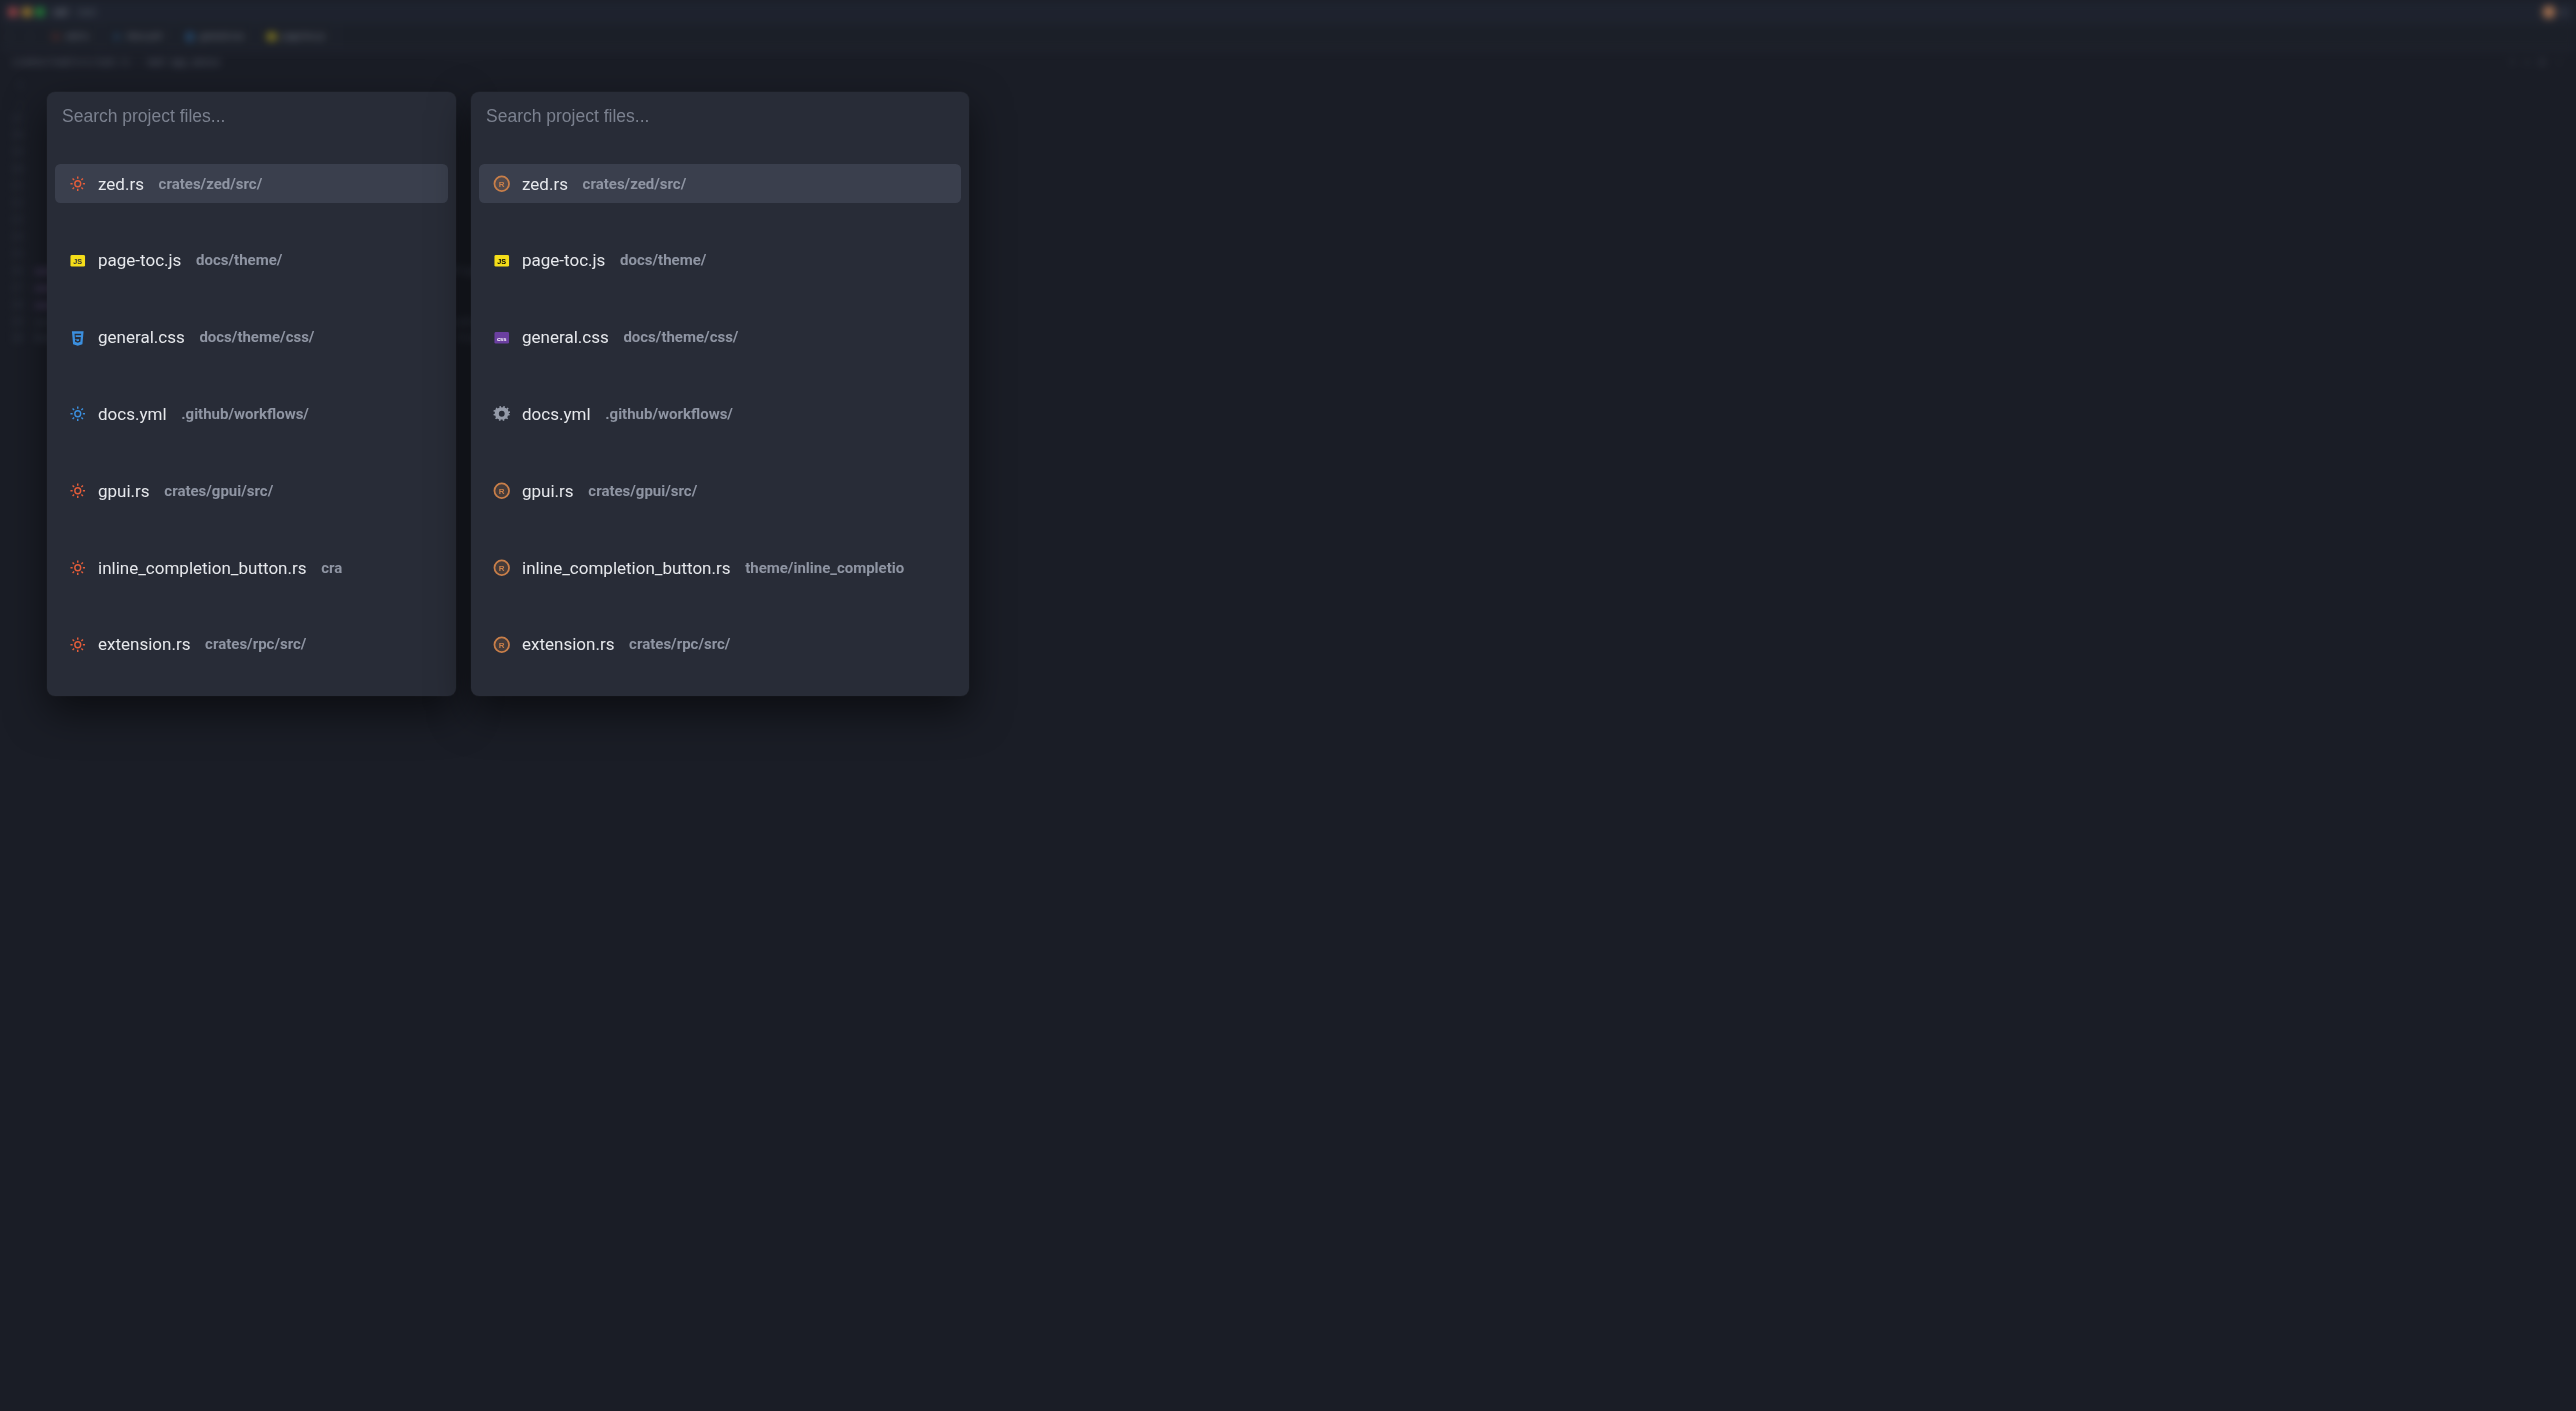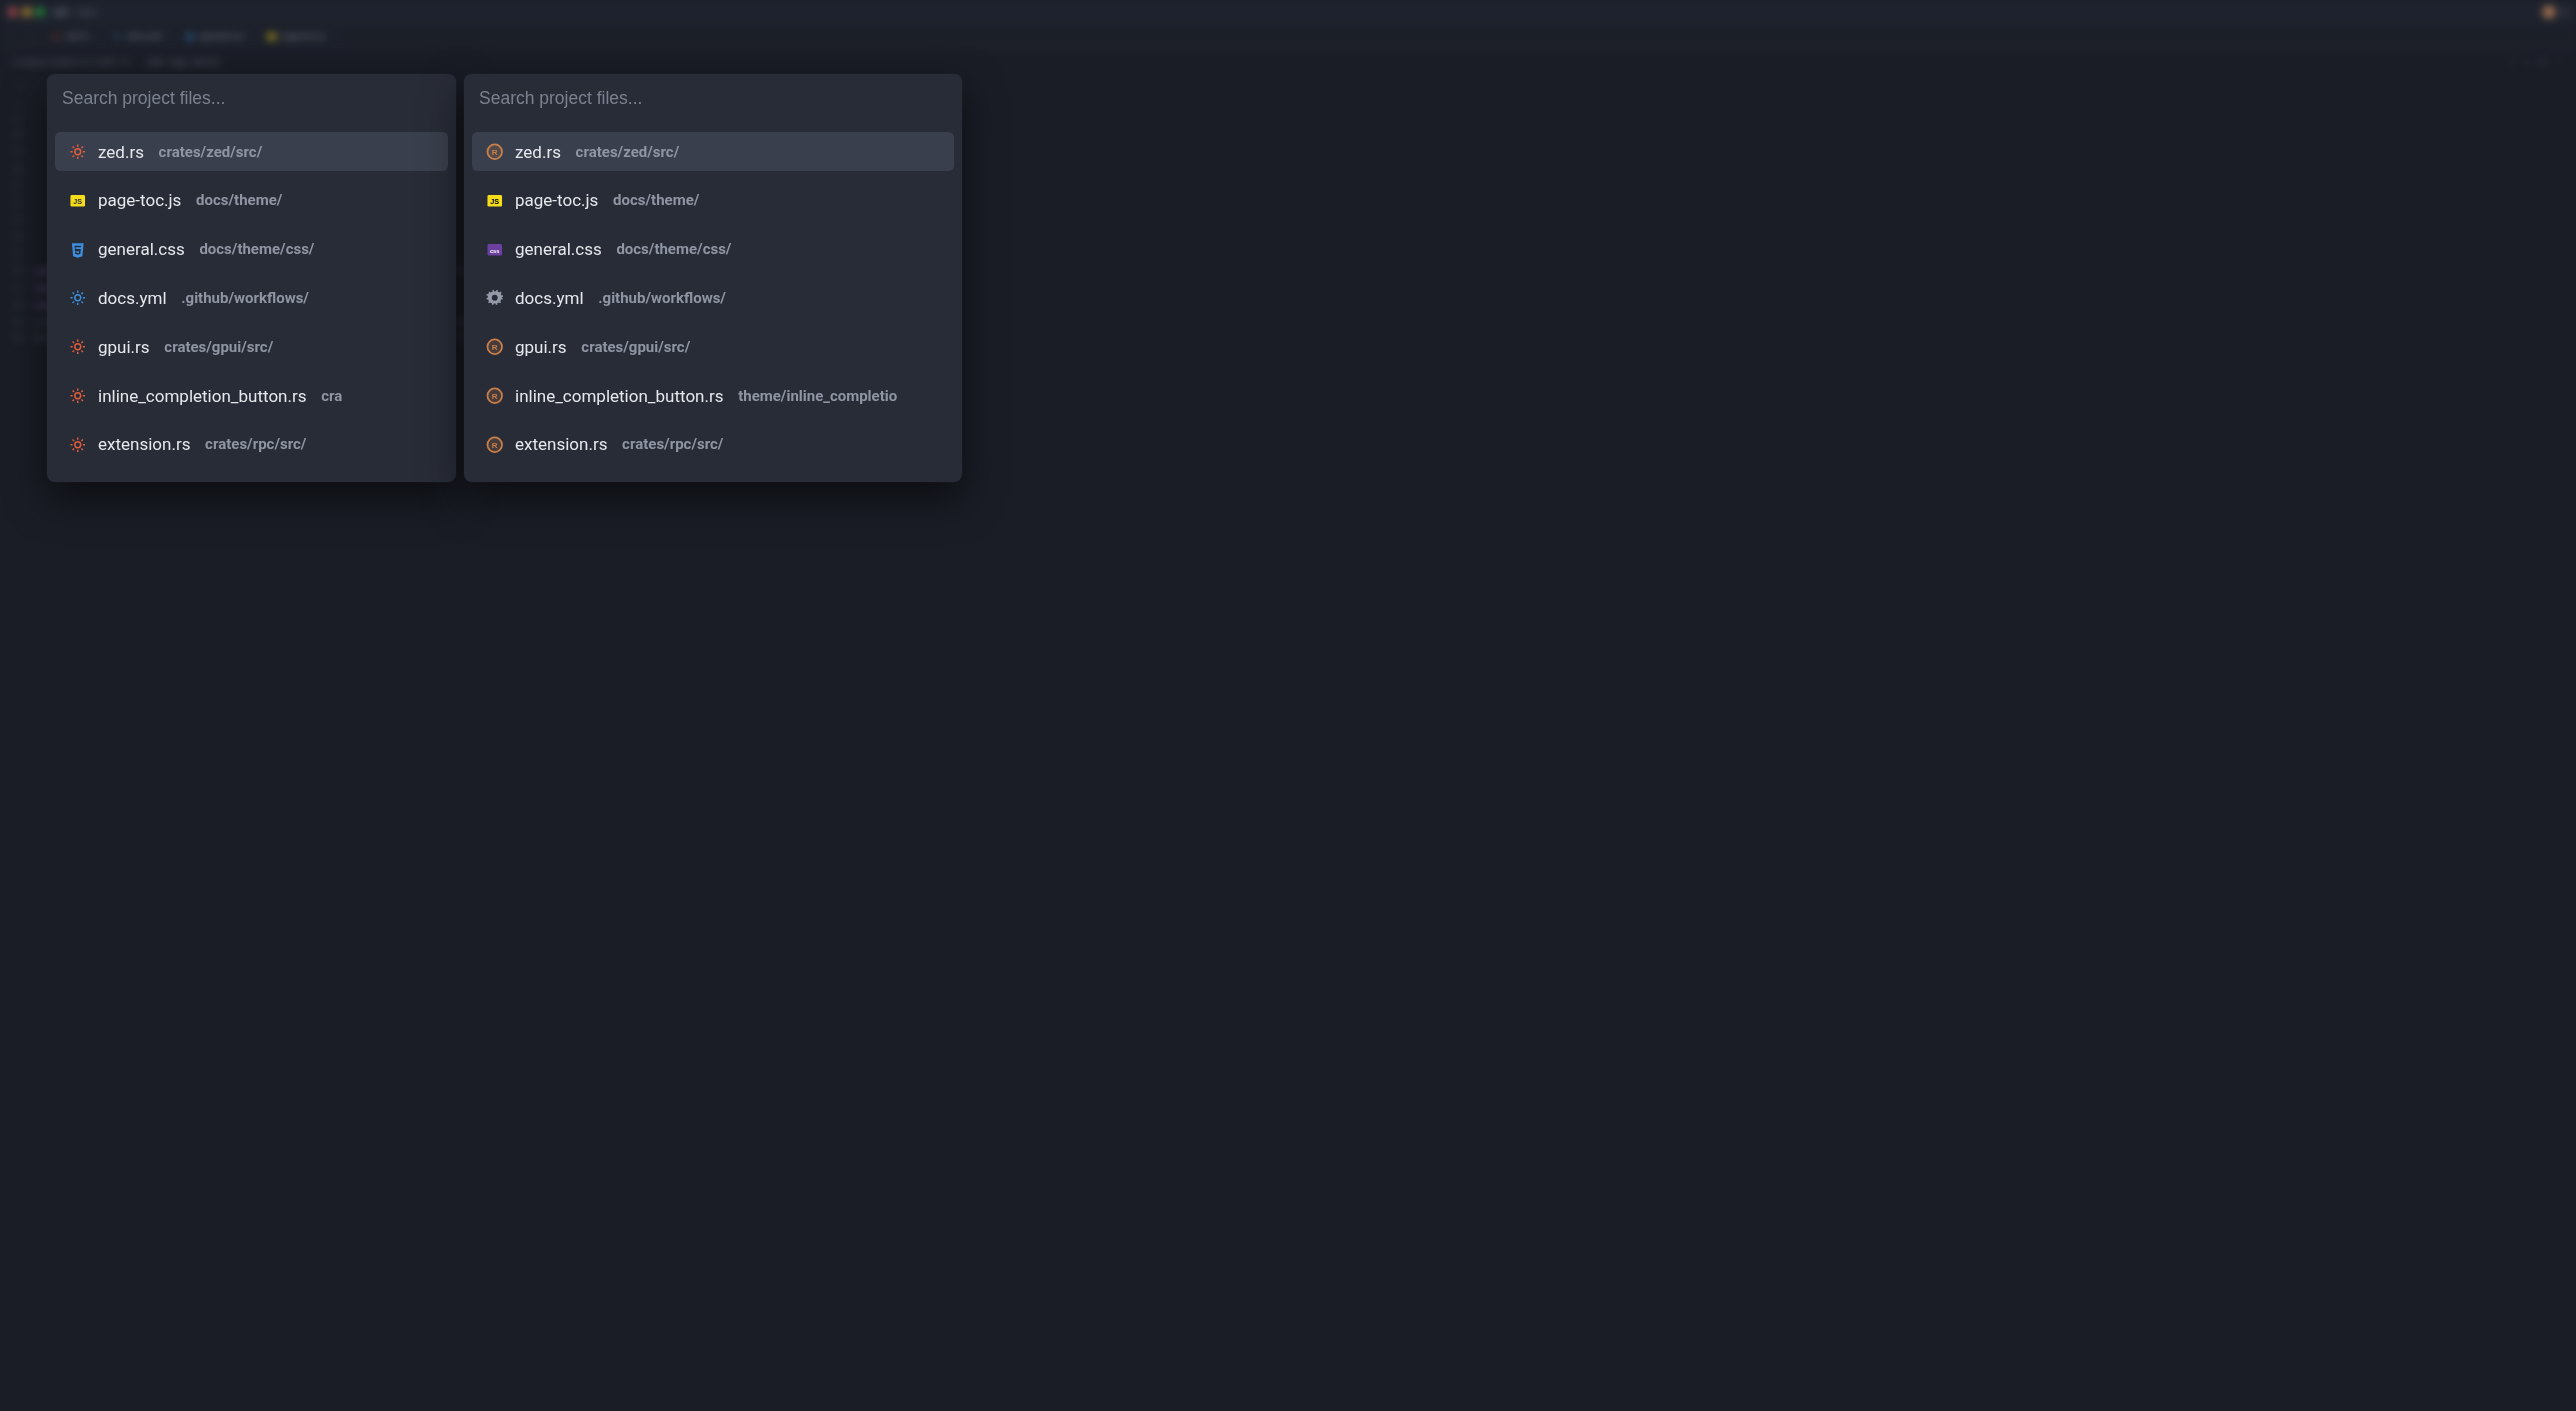--- a/index.html
+++ b/index.html
@@ -76,25 +76,25 @@
     color: #5a6278;
   }
   .code-line { display:flex; }
   .ln { width: 35px; text-align: right; padding-right: 12px; color:#3f4554; }
   .kw { color:#a77fd6; }
   .pn { color:#6b7186; }
 
   
   .palettes {
     position: absolute;
-    top: 74px;
+    top: 92px;
     left: 47px;
     right: 34px;
     display: flex;
-    gap: 8px;
+    gap: 15px;
     z-index: 10;
   }
   .palette {
     flex: 0 0 auto;
     background: #282c37;
     border-radius: 8px;
     box-shadow: 0 16px 40px rgba(0,0,0,.55), 0 0 0 0.7px rgba(255,255,255,.03);
     overflow: hidden;
     display: flex;
     flex-direction: column;
@@ -121,21 +121,21 @@
     display: flex;
     flex-direction: column;
     gap: 0px;
   }
   .row {
     display: flex;
     align-items: center;
     gap: 12px;
     padding: 9.4px 13.5px;
     border-radius: 5.4px;
-    margin: 5px 4px;
+    margin: 19px 4px;
     white-space: nowrap;
     overflow: hidden;
   }
   .row.sel { background: #3a3f4d; }
   .row .ico { width: 17.5px; height: 17.5px; flex-shrink:0; display:flex; align-items:center; justify-content:center; }
   .row .fname { color: #e6e8ec; font-size: 17px; font-weight: 400; }
   .row .fpath { color: #8f95a3; font-size: 15px; font-weight: 700; margin-left: 2.7px; }
 
   
   .ico svg { width: 17.5px; height: 17.5px; display:block; }

